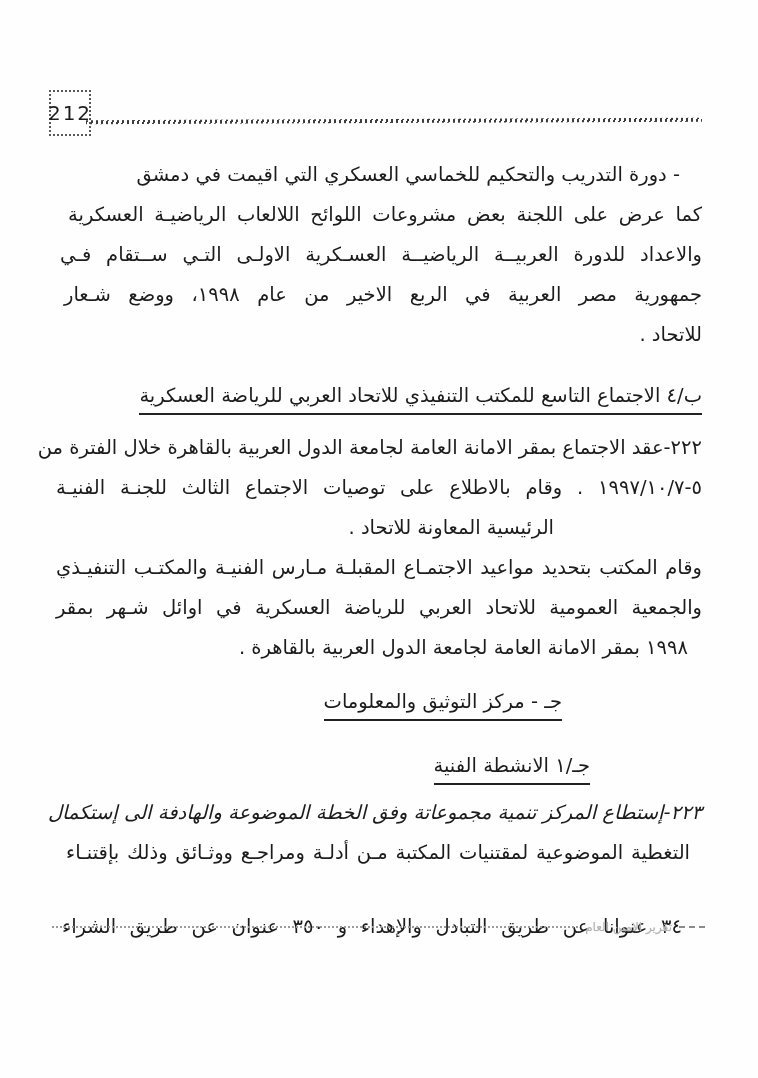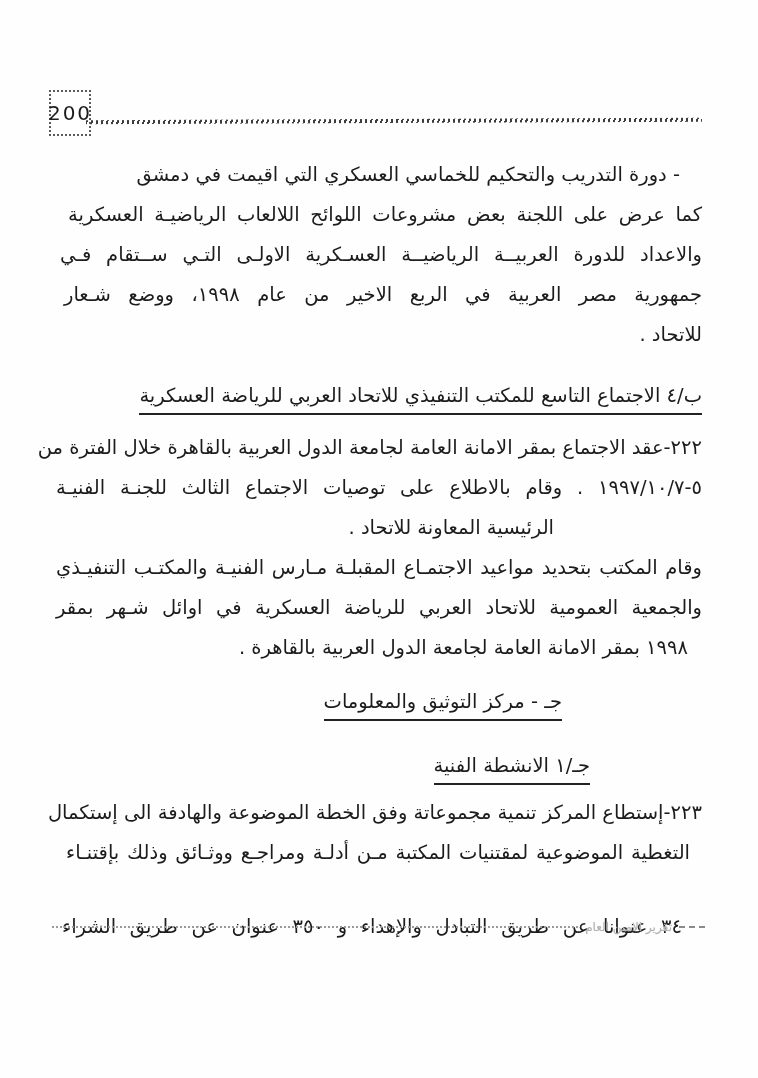--- a/index.html
+++ b/index.html
@@ -53,21 +53,21 @@
   .a1{padding-right:22px;}
   .a2{padding-left:12px;}
   .a3{padding-left:4px;}
   .a4{padding-left:8px;}
   .h1{margin-top:21px;}
   .b1{margin-top:12px;}
   .b3{padding-right:148px;}
   .c3{padding-right:14px;}
   .h2{margin-top:14px;padding-right:140px;}
   .h3{margin-top:24px;padding-right:112px;}
-  .d1{margin-top:7px;}
+  .d1{margin-top:7px;font-style:italic;}
   .d2{padding-right:12px;padding-left:10px;}
   .d3{padding-right:20px;padding-left:6px;margin-top:34px;}
   
   .footer{
     position:absolute;top:920px;right:53px;left:52px;
     display:flex;align-items:center;gap:7px;
     direction:rtl;
   }
   .f-dash{
     border-top:2px dashed #8a8a8a;height:0;
@@ -81,21 +81,21 @@
     white-space:nowrap;
     text-shadow:0 0 1px #d8d8d8;
   }
 </style>
 </head>
 <body>
 
 <div class="page">
 
   <div class="pagenum-box">
-    <span>200</span>
+    <span>212</span>
   </div>
 
   <div class="top-rule"></div>
 
   <div class="column">
 
     <div class="line a1">- دورة التدريب والتحكيم للخماسي العسكري التي اقيمت في دمشق</div>
     <div class="line just a2">كما عرض على اللجنة بعض مشروعات اللوائح اللالعاب الرياضيـة العسكرية</div>
     <div class="line just a3">والاعداد للدورة العربيــة الرياضيــة العسـكرية الاولـى التـي ســتقام فـي</div>
     <div class="line just a4">جمهورية مصر  العربية في الربع الاخير من عام ١٩٩٨، ووضع شـعار</div>

